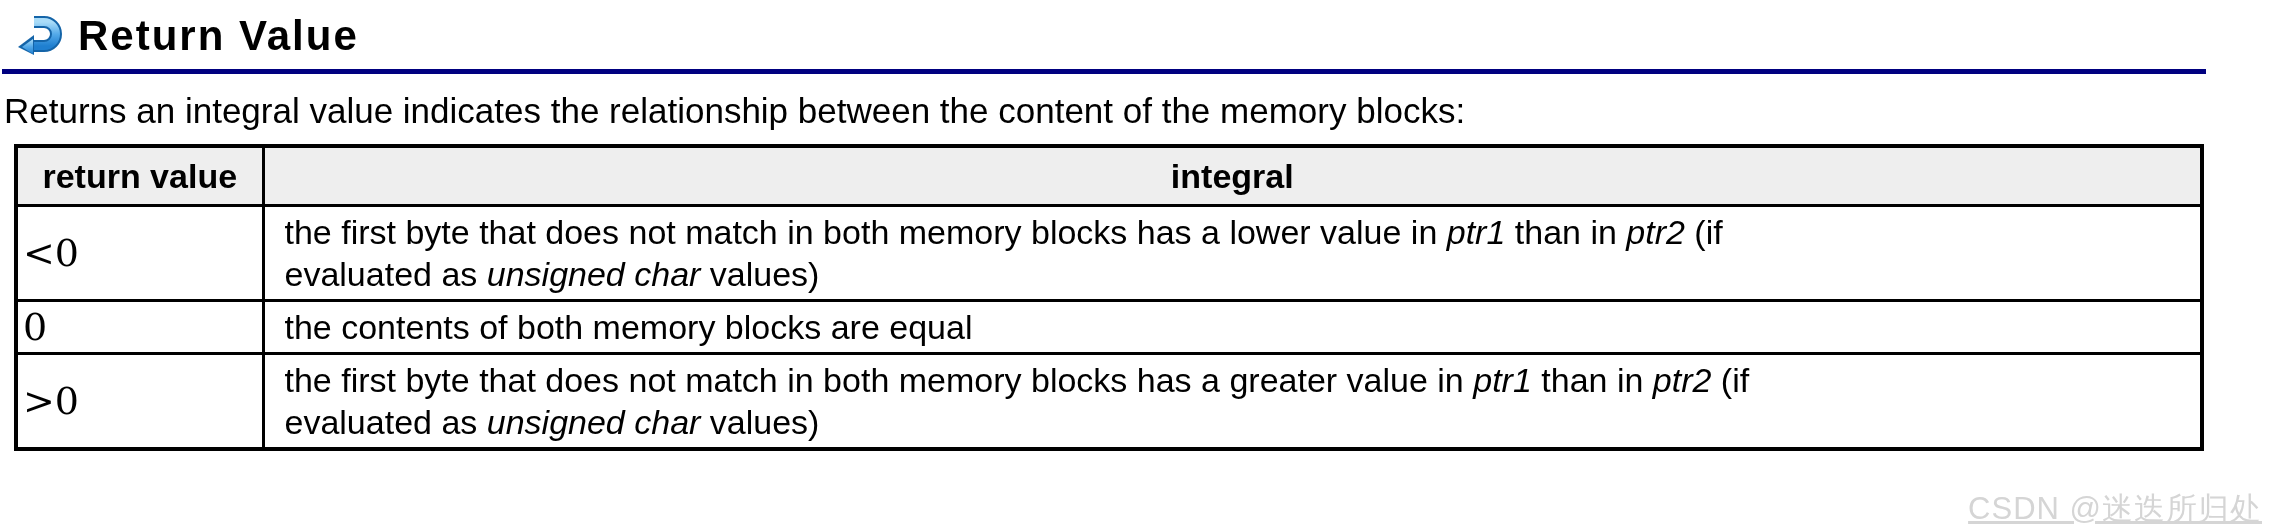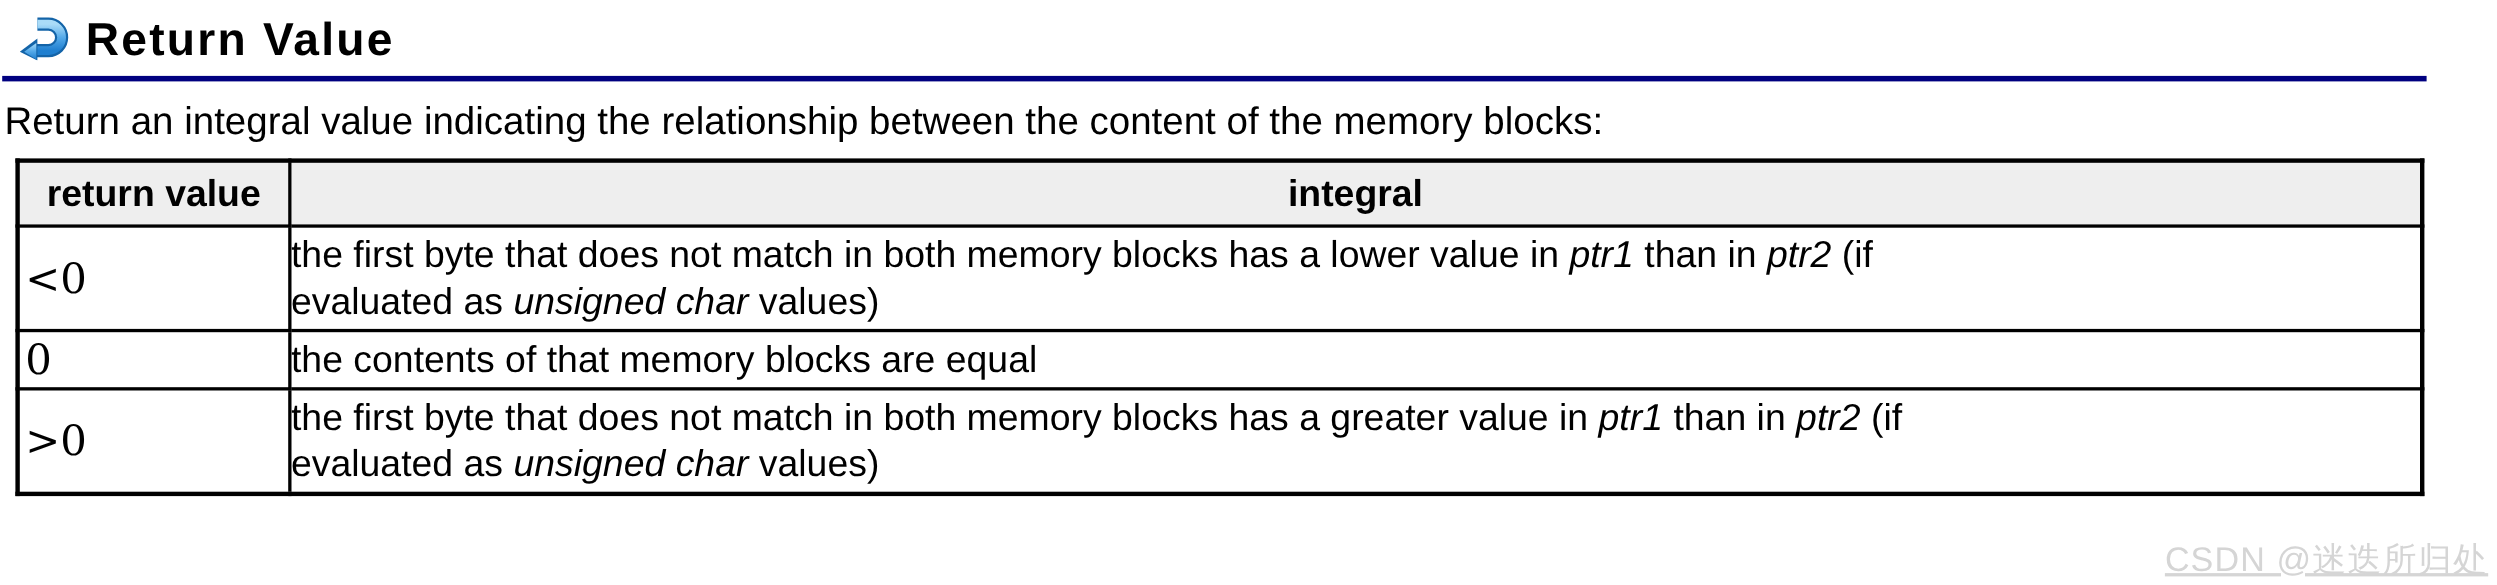--- a/index.html
+++ b/index.html
@@ -47,21 +47,21 @@
     font-weight:bold;text-align:center;
     padding:7px 6px;
   }
   td.value-cell{
     font-family:"DejaVu Serif",serif;
     font-size:38px;
     padding:4px 2px 4px 5px;
     vertical-align:middle;
   }
   td.ind-cell{
-    padding:4px 4px 4px 0;
+    padding:4px 4px 4px 20px;
     vertical-align:middle;
   }
   .it{font-style:italic;}
   .watermark{
     position:absolute;right:8px;bottom:2px;
     font-size:31px;color:var(--watermark,#d5d5d5);
     text-shadow:1px 1px 0 #ffffff;
     letter-spacing:1px;
     white-space:nowrap;
     text-decoration:underline;
@@ -85,39 +85,39 @@
       <path d="M 18 9 H 28 A 12 12 0 1 1 28 33 H 17" fill="none" stroke="url(#ag)" stroke-width="8"></path>
       <polygon points="2,34 18,22 18,42" fill="#1464a8"></polygon>
       <polygon points="6,34 17,26 17,41" fill="url(#ag)"></polygon>
     </svg>
   </span>
   <span class="heading-title">Return Value</span>
 </div>
 
 <div class="rule"></div>
 
-<div class="intro">Return an integral value indicating the relationship between the content of the memory blocks:</div>
+<div class="intro">Returns an integral value indicates the relationship between the content of the memory blocks:</div>
 
 <table class="doc-table">
   <colgroup>
     <col style="width:247px">
     <col>
   </colgroup>
   <tbody>
       <tr>
     <th>return value</th>
     <th>integral</th>
   </tr>
   <tr>
     <td class="value-cell">&lt;0</td>
     <td class="ind-cell"><span>the first byte that does not match in both memory blocks has a lower value in </span><span class="it">ptr1</span><span> than in </span><span class="it">ptr2</span><span> (if</span><br><span>evaluated as </span><span class="it">unsigned char</span><span> values)</span></td>
   </tr>
   <tr>
     <td class="value-cell">0</td>
-    <td class="ind-cell"><span>the contents of that memory blocks are equal</span></td>
+    <td class="ind-cell"><span>the contents of both memory blocks are equal</span></td>
   </tr>
   <tr>
     <td class="value-cell">&gt;0</td>
     <td class="ind-cell"><span>the first byte that does not match in both memory blocks has a greater value in </span><span class="it">ptr1</span><span> than in </span><span class="it">ptr2</span><span> (if</span><br><span>evaluated as </span><span class="it">unsigned char</span><span> values)</span></td>
   </tr>
 </tbody>
   </table>
 
 <div class="watermark">CSDN @迷迭所归处</div>
 

